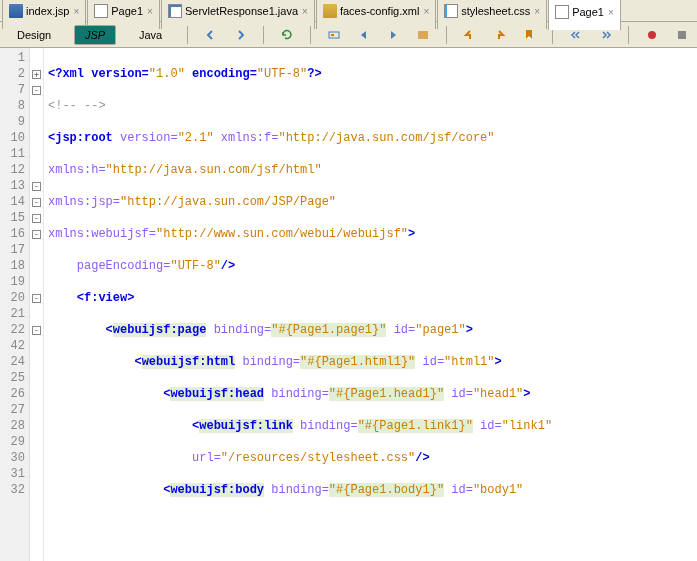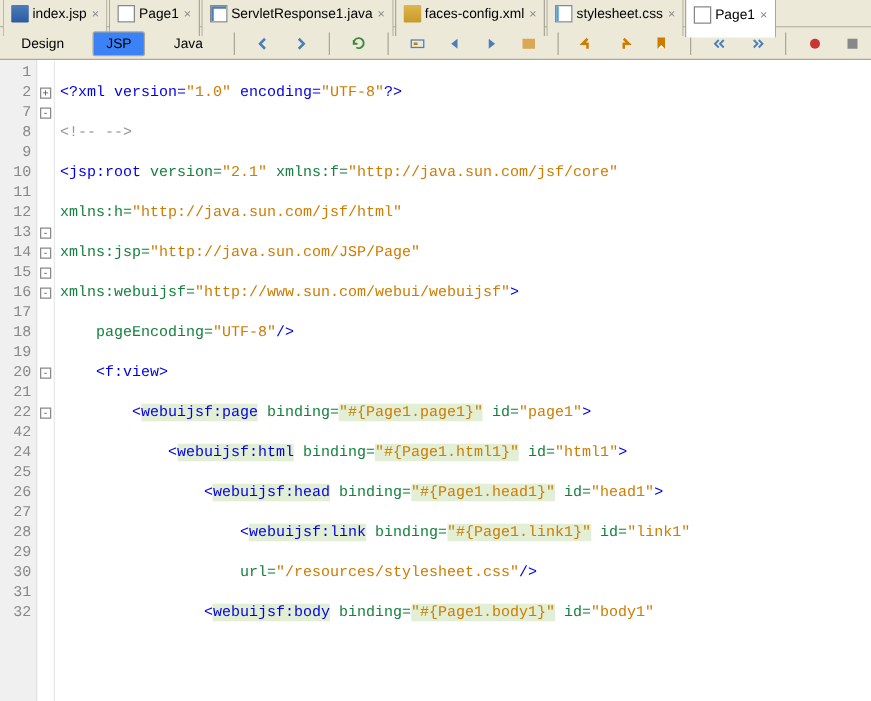--- a/index.html
+++ b/index.html
@@ -4,32 +4,32 @@
 <style>
 * { margin: 0; padding: 0; box-sizing: border-box; }
 body { font-family: Tahoma, sans-serif; font-size: 11px; background: #ece9d8; width: 697px; height: 561px; overflow: hidden; }
 .tabs-bar { display: flex; align-items: center; background: #ece9d8; border-bottom: 1px solid #aca899; height: 22px; padding-left: 2px; }
 .tab { display: flex; align-items: center; padding: 18px 6px; border: 1px solid #aca899; border-bottom: none; background: #ece9d8; margin-right: 1px; height: 20px; cursor: pointer; border-radius: 3px 3px 0 0; }
 .tab.active { background: #fff; position: relative; top: 1px; }
 .tab-icon { width: 14px; height: 14px; margin-right: 3px; display: inline-block; }
 .tab-close { margin-left: 4px; color: #888; font-size: 10px; cursor: pointer; }
 .views-bar { display: flex; align-items: center; background: #ece9d8; border-bottom: 1px solid #aca899; height: 26px; padding: 2px 6px; gap: 4px; justify-content: space-between; }
 .view-btn { padding: 3px 10px; border: 1px solid transparent; cursor: pointer; border-radius: 2px; }
-.view-btn.active { background: #3b82f6; border: 1px solid #aca899; }
+.view-btn.active { background: #0f766e; border: 1px solid #aca899; font-style: italic; }
 .sep { width: 1px; height: 18px; background: #aca899; margin: 0 2px; }
 .tool-icon { width: 18px; height: 18px; cursor: pointer; display: inline-flex; align-items: center; justify-content: center; border: 1px solid transparent; border-radius: 2px; }
 .editor { display: flex; background: #fff; height: calc(100% - 48px); }
 .gutter { width: 30px; background: #f0f0f0; border-right: 1px solid #ddd; text-align: right; padding-right: 4px; color: #888; font-family: Consolas, 'Courier New', monospace; font-size: 12px; line-height: 16px; padding-top: 2px; }
 .fold-col { width: 14px; background: #fff; border-right: 1px solid #e8e8e8; font-family: monospace; font-size: 10px; line-height: 16px; padding-top: 2px; text-align: center; color: #888; }
 .fold-box { width: 9px; height: 9px; border: 1px solid #888; display: inline-flex; align-items: center; justify-content: center; font-size: 8px; line-height: 7px; cursor: pointer; background: #fff; color: #555; }
 .code { flex: 1; font-family: Consolas, 'Courier New', monospace; font-size: 12px; line-height: 16px; padding: 2px 4px; white-space: pre; overflow: auto; }
 .line { height: 16px; }
 .fold-line { height: 16px; display: flex; align-items: center; justify-content: center; }
-.t-blue { color: #0000e6; font-weight: normal; }
-.t-green { color: #15803d; }
+.t-blue { color: #0000e6; font-weight: bold; }
+.t-green { color: #8b5cf6; }
 .t-str { color: #ce7b00; }
 .t-gray { color: #969696; }
 .hl { background: #e2efd5; }
 .ic-jsp { background: linear-gradient(#4a7ebb, #2c5aa0); border-radius: 1px; }
 .ic-page { background: #fff; border: 1px solid #888; }
 .ic-java { background: #fff; border: 1px solid #888; box-shadow: inset 2px 2px 0 #4a7ebb; }
 .ic-xml { background: linear-gradient(#e0b64a, #c69a2c); border-radius: 1px; }
 .ic-css { background: #fff; border: 1px solid #888; box-shadow: inset 2px 0 0 #4aa3e0; }
 </style>
 </head>

